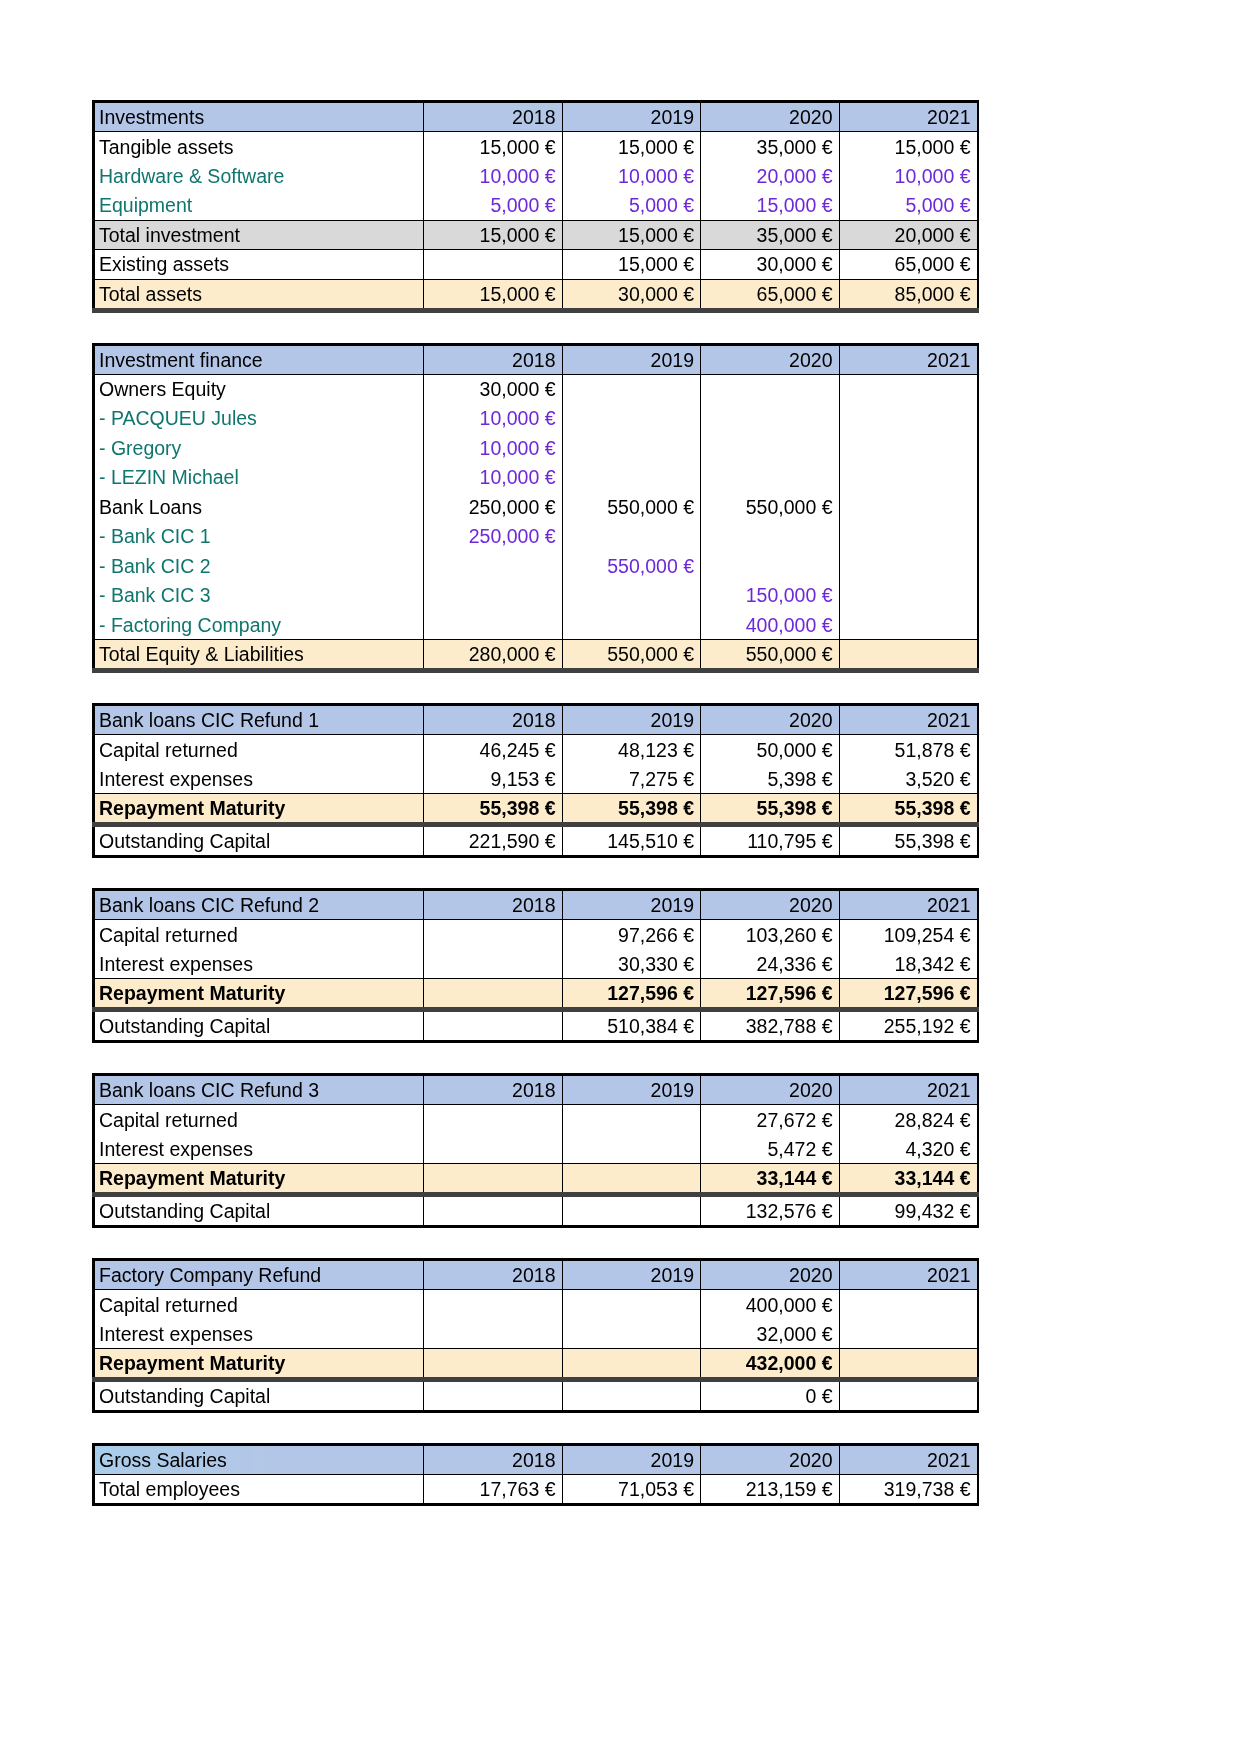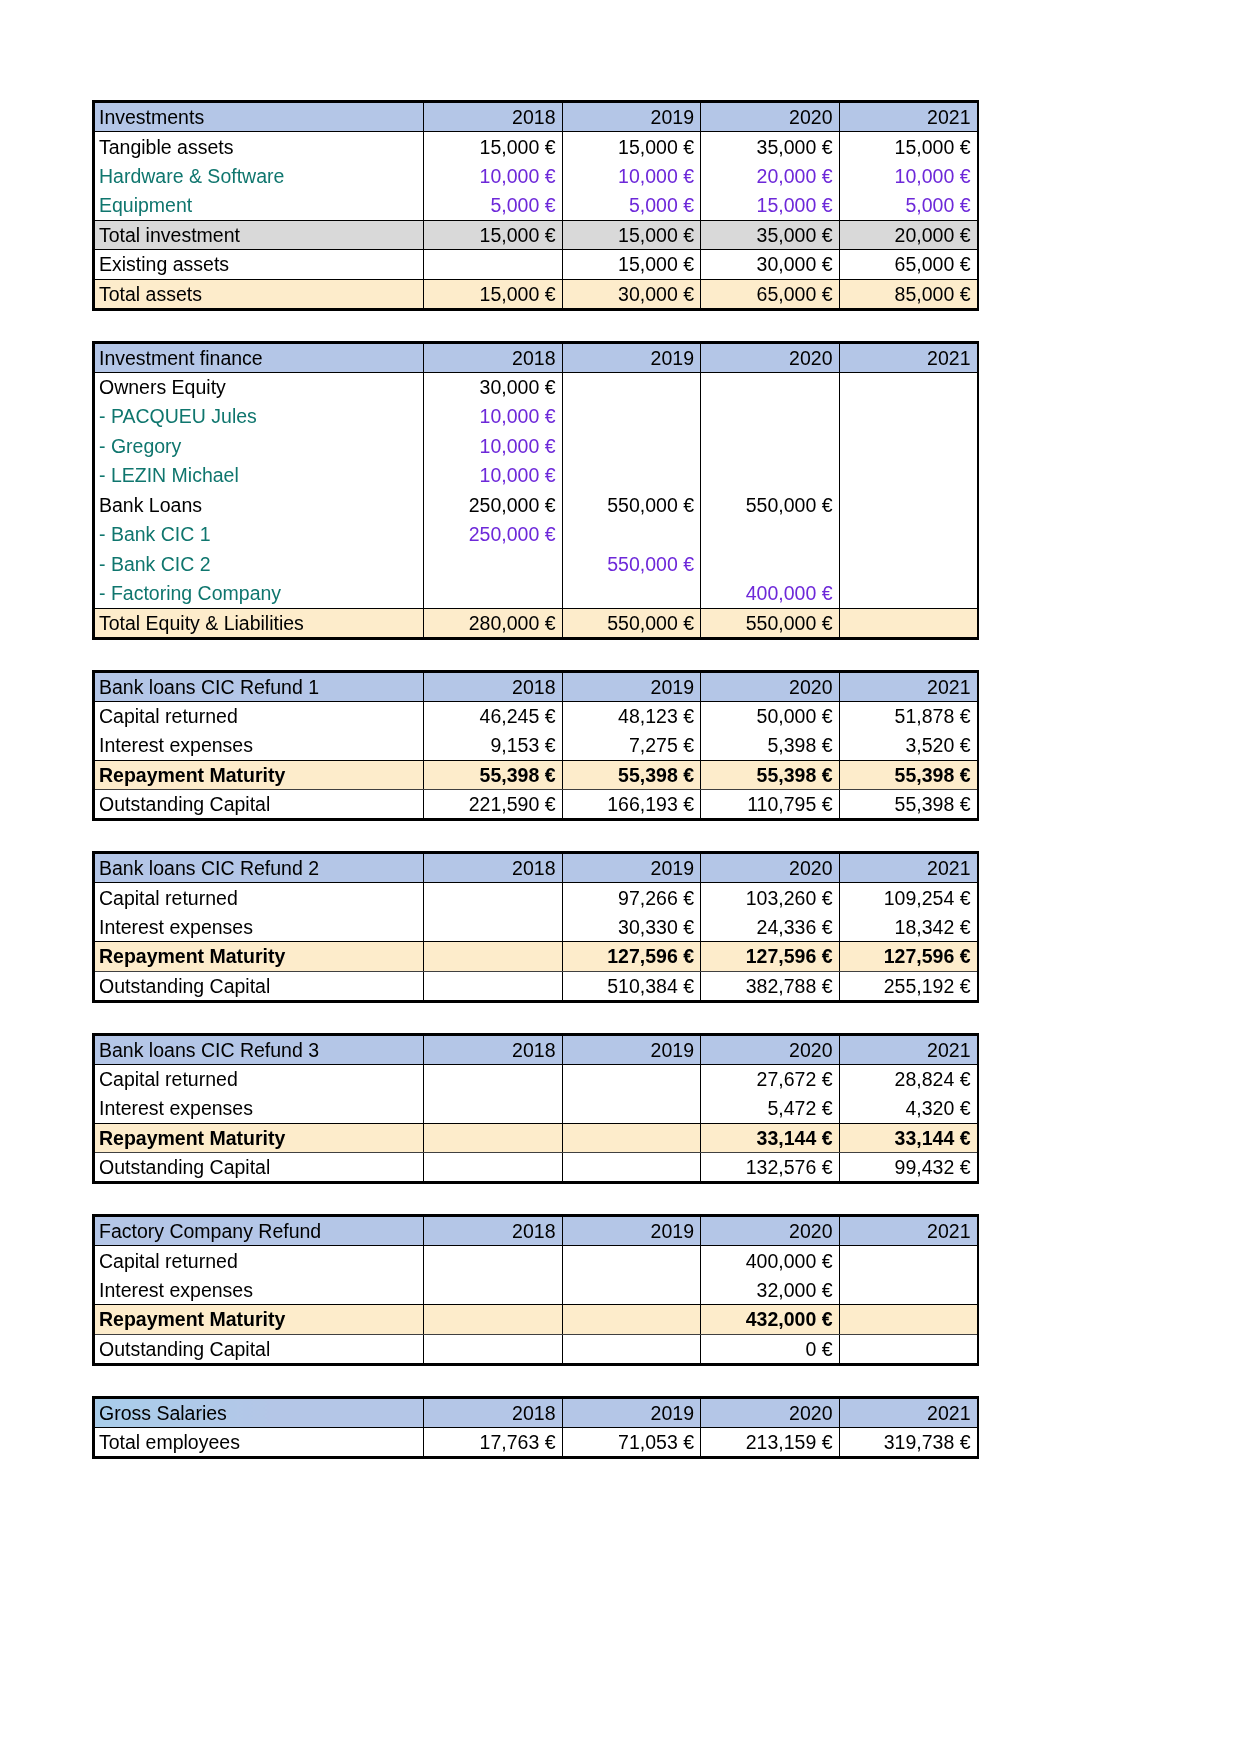--- a/index.html
+++ b/index.html
@@ -86,21 +86,21 @@
 
   tr.graytotal td {
     background: #d9d9d9;
     border-top: 1px solid #000;
     border-bottom: 1px solid #000;
     margin-left: 24px;
   }
   tr.creamtotal td {
     background: #fdeccb;
     border-top: 1px solid #000;
-    border-bottom: 1px solid #404040;
+    border-bottom: 5px solid #404040;
   }
   tr.creamtotal.bold td { font-weight: bold; }
 
   tr.norm td { background: #ffffff; }
 </style>
 </head>
 <body>
 
 <div class="page">
   <div class="sheet" id="sheet-root">
@@ -220,20 +220,27 @@
             <td class="val">250,000 €</td>
             <td class="val"></td>
             <td class="val"></td>
             <td class="val last"></td>
           </tr>
           <tr class="sub">
             <td class="lbl">- Bank CIC 2</td>
             <td class="val"></td>
             <td class="val">550,000 €</td>
             <td class="val"></td>
+            <td class="val last"></td>
+          </tr>
+          <tr class="sub">
+            <td class="lbl">- Bank CIC 3</td>
+            <td class="val"></td>
+            <td class="val"></td>
+            <td class="val">150,000 €</td>
             <td class="val last"></td>
           </tr>
           <tr class="sub">
             <td class="lbl">- Factoring Company</td>
             <td class="val"></td>
             <td class="val"></td>
             <td class="val">400,000 €</td>
             <td class="val last"></td>
           </tr>
           <tr class="creamtotal">
@@ -278,21 +285,21 @@
           <tr class="creamtotal bold">
             <td class="lbl">Repayment Maturity</td>
             <td class="val">55,398 €</td>
             <td class="val">55,398 €</td>
             <td class="val">55,398 €</td>
             <td class="val last">55,398 €</td>
           </tr>
           <tr class="norm">
             <td class="lbl">Outstanding Capital</td>
             <td class="val">221,590 €</td>
-            <td class="val">166,193 €</td>
+            <td class="val">145,510 €</td>
             <td class="val">110,795 €</td>
             <td class="val last">55,398 €</td>
           </tr>
         </tbody>
       </table>
       <table class="block">
         <colgroup>
           <col class="c-label">
           <col class="c-year">
           <col class="c-year">

